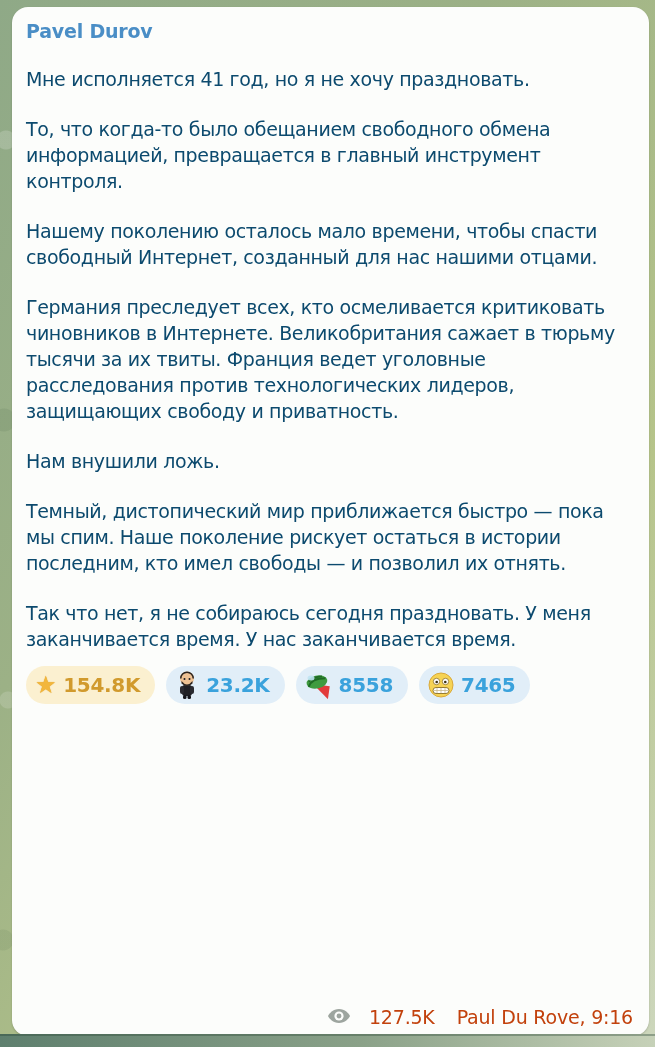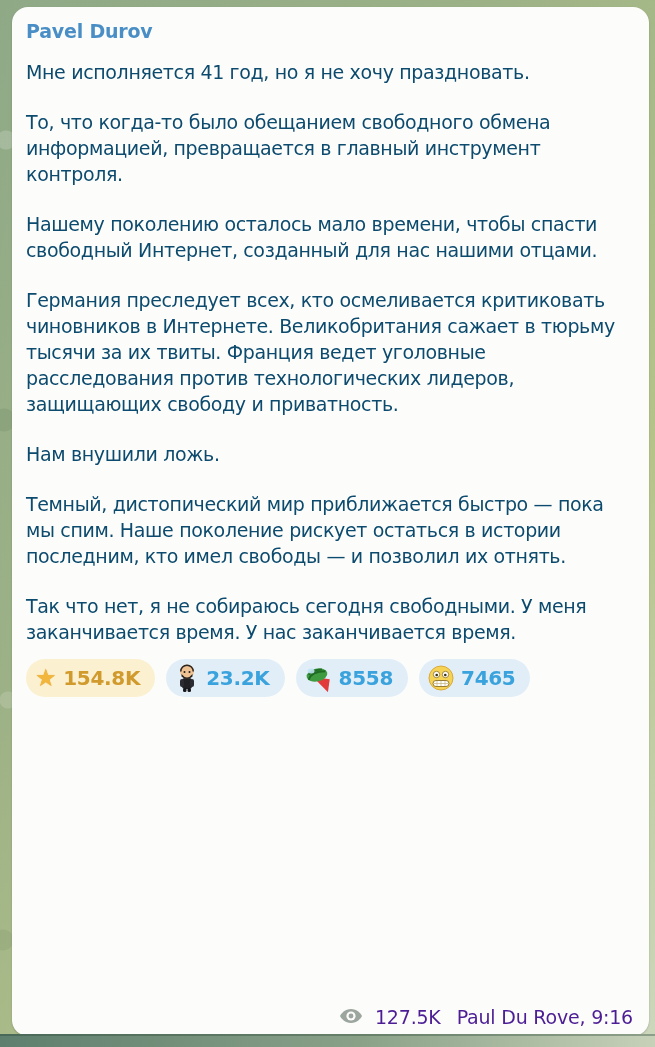--- a/index.html
+++ b/index.html
@@ -24,21 +24,21 @@
   }
   .bubble{
     position:absolute;left:12px;top:7px;right:6px;bottom:11px;
     background:#fcfdfb;border-radius:16px;
     box-shadow:0 1px 2px rgba(0,0,0,0.18);
     padding:11px 17px 12px 14px;
     box-sizing:border-box;
   }
   .author{
     color:#4a8ec6;font-weight:bold;font-size:19px;line-height:26px;
-    margin-bottom:15px;letter-spacing:-0.2px;
+    margin-bottom:22px;letter-spacing:-0.2px;
   }
   .msg-text p{
     margin:0 0 24px 0;
     font-size:19px;line-height:26px;color:#0c4a6e;letter-spacing:-0.35px;
   }
   .msg-text p:last-child{margin-bottom:0;}
   .bold{font-weight:normal;}
   .reactions{
     display:flex;gap:11px;margin-top:14px;align-items:center;
   }
@@ -50,42 +50,42 @@
   }
   .pill.gold{background:#fbf0d0;color:#d19a2d;}
   .pill.blue{background:#e1eef8;color:#3aa2dc;}
   .star-glyph{
     font-size:24px;line-height:1;color:#f2b63c;
     text-shadow:0 0 1px #d79c25;
   }
   .pill svg{display:block;}
   .footer{
     position:absolute;right:16px;bottom:8px;
-    display:flex;align-items:center;gap:12px;
-    color:#4c1d95;font-size:19px;letter-spacing:-0.2px;white-space:nowrap;
+    display:flex;align-items:center;gap:18px;
+    color:#c2410c;font-size:19px;letter-spacing:-0.2px;white-space:nowrap;
   }
   .footer .views{margin-right:4px;}
 </style>
 </head>
 <body>
 
 <div class="bg-pattern"></div>
 
 <div class="bubble">
 
   <div class="author">Pavel Durov</div>
 
   <div class="msg-text">
     <p>Мне исполняется 41 год, но я не хочу праздновать.</p>
     <p>То, что когда-то было обещанием свободного обмена информацией, превращается в главный инструмент контроля.</p>
     <p>Нашему поколению осталось мало времени, чтобы спасти свободный Интернет, созданный для нас нашими отцами.</p>
     <p>Германия преследует всех, кто осмеливается критиковать чиновников в Интернете. Великобритания сажает в тюрьму тысячи за их твиты. Франция ведет уголовные расследования против технологических лидеров, защищающих свободу и приватность.</p>
     <p>Нам внушили ложь.</p>
     <p>Темный, дистопический мир приближается быстро — пока мы спим. Наше поколение рискует остаться в истории последним, кто имел свободы — и позволил их отнять.</p>
-    <p><span>Так что нет, я не собираюсь сегодня свободными. У меня заканчивается время. </span><span class="bold">У нас заканчивается время.</span></p>
+    <p><span>Так что нет, я не собираюсь сегодня праздновать. У меня заканчивается время. </span><span class="bold">У нас заканчивается время.</span></p>
   </div>
 
   <div class="reactions">
 
     <div class="pill gold">
       <span class="star-glyph">★</span>
       <span>154.8K</span>
     </div>
 
     <div class="pill blue">

